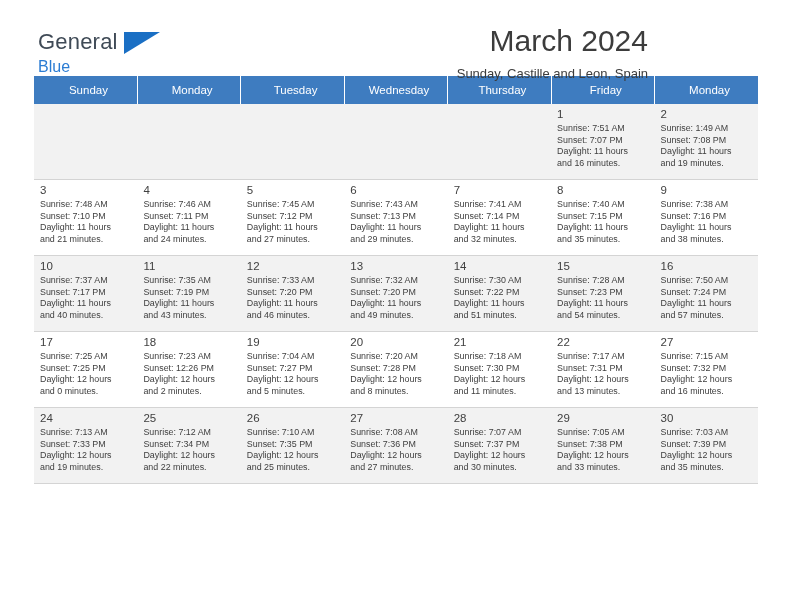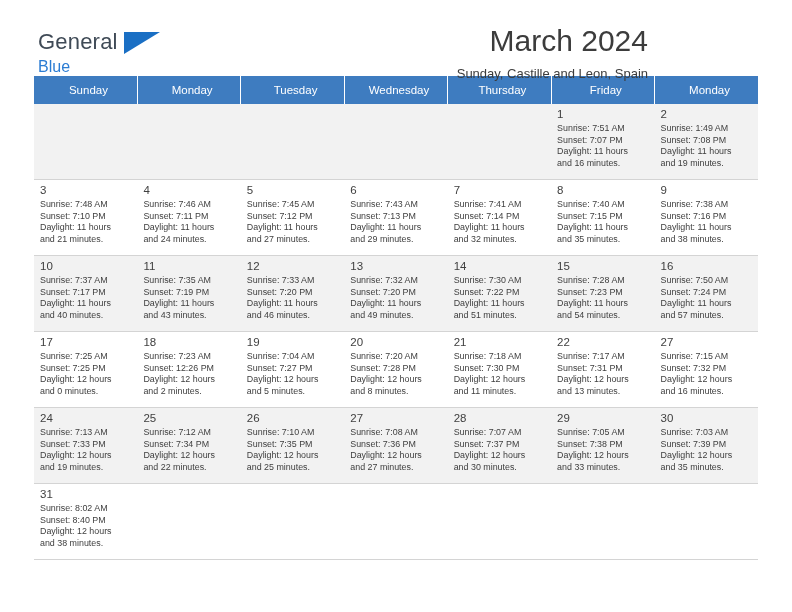--- a/index.html
+++ b/index.html
@@ -417,33 +417,16 @@
           <td>
             <div class="daynum">30</div>
             <div class="info">
               <div>Sunrise: 7:03 AM</div>
               <div>Sunset: 7:39 PM</div>
               <div>Daylight: 12 hours</div>
               <div>and 35 minutes.</div>
             </div>
           </td>
         </tr>
-        <tr class="plain">
-          <td>
-            <div class="daynum">31</div>
-            <div class="info">
-              <div>Sunrise: 8:02 AM</div>
-              <div>Sunset: 8:40 PM</div>
-              <div>Daylight: 12 hours</div>
-              <div>and 38 minutes.</div>
-            </div>
-          </td>
-          <td class="empty"></td>
-          <td class="empty"></td>
-          <td class="empty"></td>
-          <td class="empty"></td>
-          <td class="empty"></td>
-          <td class="empty"></td>
-        </tr>
       </tbody>
   </table>
 
 </div>
 
 </body></html>

